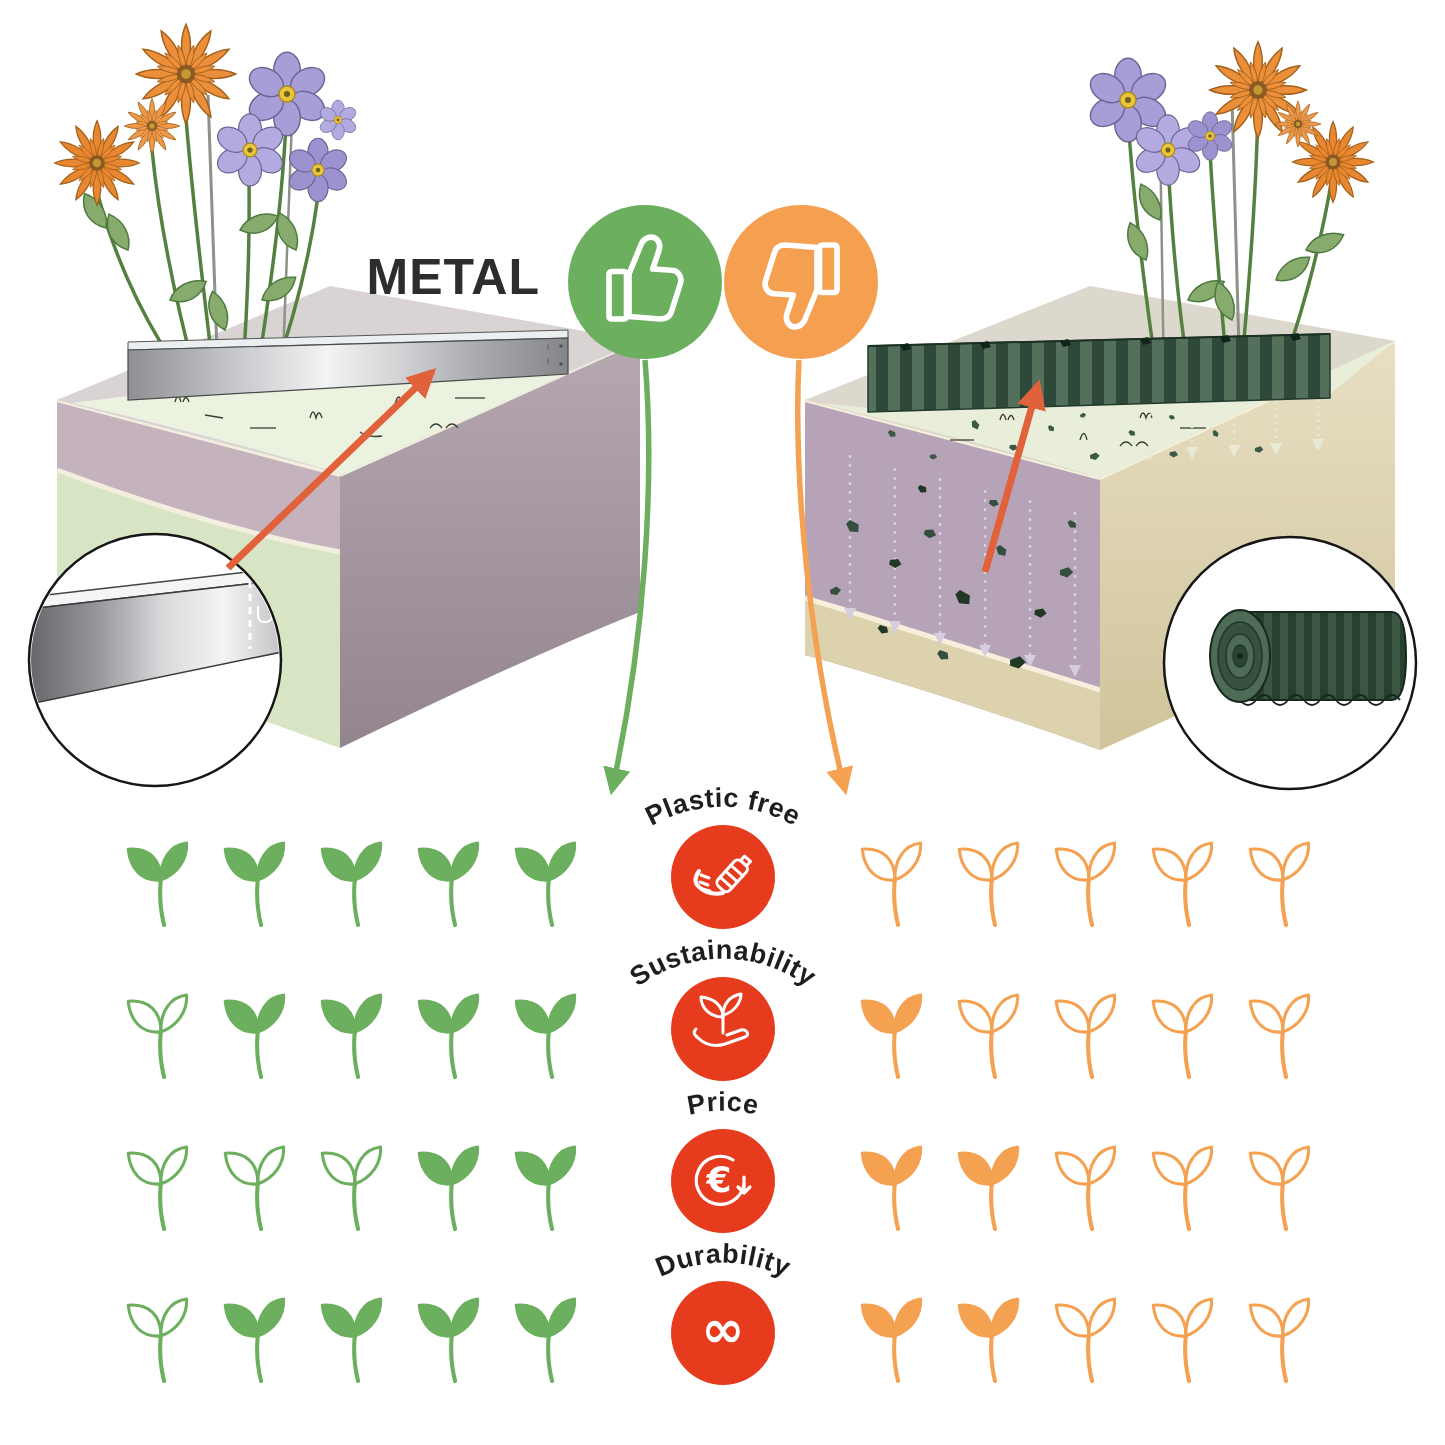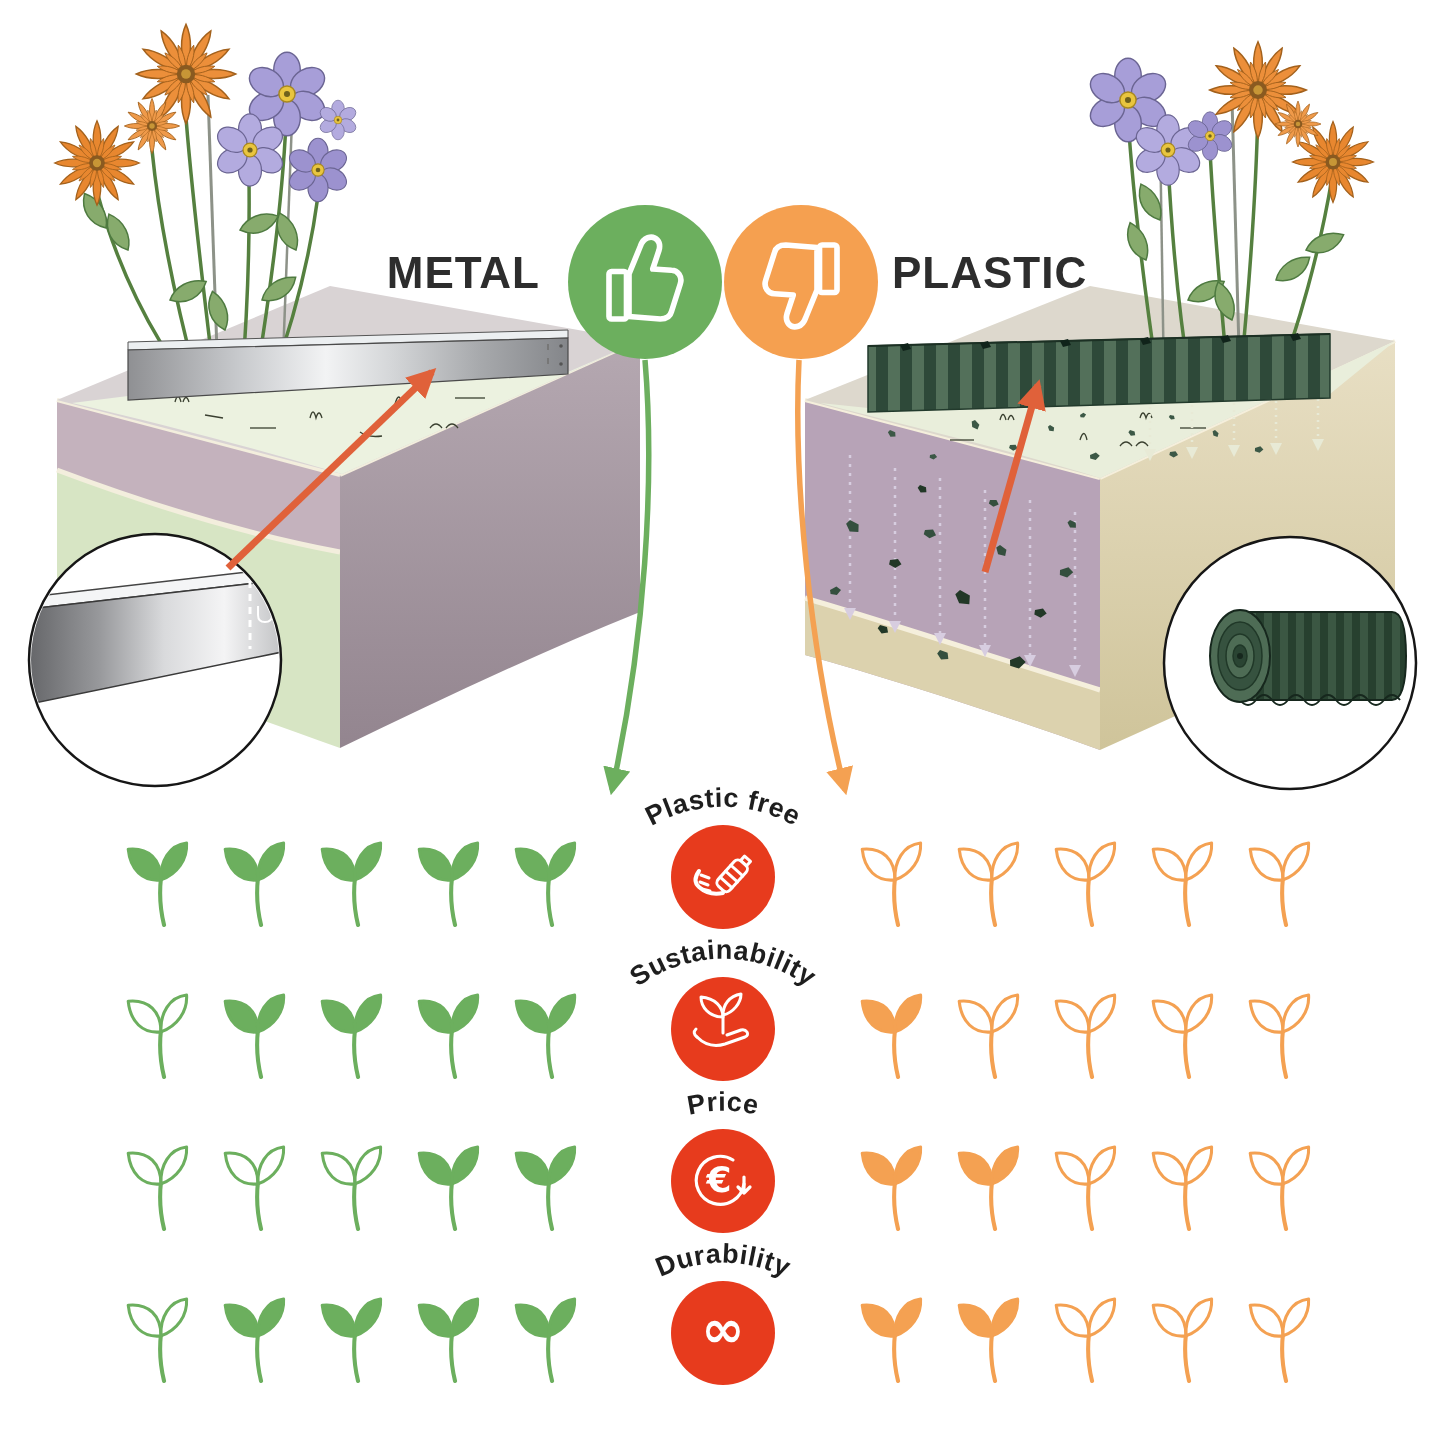--- a/index.html
+++ b/index.html
@@ -1,19 +1,19 @@
 <!DOCTYPE html>
 <html><head>
 <meta charset="utf-8">
 <style>
   html,body{margin:0;padding:0;background:#fff;}
   .page{position:relative;width:1445px;height:1445px;background:#ffffff;overflow:hidden;
         font-family:"Liberation Sans",sans-serif;}
   .scene{position:absolute;left:0;top:0;width:1445px;height:1445px;}
-  .big-label{position:absolute;font-size:44px;font-weight:700;letter-spacing:1px;color:#2d2d2d;}
+  .big-label{position:absolute;font-size:50px;font-weight:700;letter-spacing:1px;color:#2d2d2d;}
   #metal-label{left:280px;top:248px;width:260px;text-align:right;}
   #plastic-label{left:892px;top:248px;width:280px;text-align:left;}
   .ratings{position:absolute;left:0;top:785px;width:1445px;}
   .rating-row{display:flex;align-items:flex-end;justify-content:center;height:152px;}
   .leaf-group{width:462px;height:152px;display:flex;justify-content:space-between;align-items:flex-end;padding-bottom:10px;box-sizing:border-box;}
   .leaf{width:74px;height:86px;display:block;}
   .center-badge{width:272px;height:152px;position:relative;}
   .center-badge svg{position:absolute;left:50%;bottom:0;transform:translateX(-50%);display:block;}
   .arc-label{fill:#1e1e1e;font-size:27px;font-weight:600;letter-spacing:.5px;
              font-family:"Liberation Sans",sans-serif;}
@@ -315,21 +315,20 @@
   <circle cx="645" cy="282" r="77" fill="#6caf5e"></circle>
   <use href="#thumbG" transform="translate(659,284) scale(1.25)"></use>
 </g>
 <g>
   <circle cx="801" cy="282" r="77" fill="#f5a050"></circle>
   <use href="#thumbG" transform="translate(787,280) rotate(180) scale(1.25)"></use>
 </g>
 </svg>
 
 <div class="big-label" id="metal-label">METAL</div>
-<div class="big-label" id="plastic-label">PLASTIC</div>
 
 <div class="ratings">
       <div class="rating-row">
         <div class="leaf-group">
           <svg class="leaf" viewBox="0 0 70 84">
   <path d="M37 82 C33 66 32 54 34 36" fill="none" stroke="#6caf5e" stroke-width="4" stroke-linecap="round"></path>
   <path d="M34 38 C 16 40 4 28 2 8 C 22 6 34 18 34 38 Z" fill="#6caf5e" stroke="#6caf5e" stroke-width="3" stroke-linejoin="round"></path>
   <path d="M34 38 C 50 32 60 18 59 2 C 42 4 33 20 34 38 Z" fill="#6caf5e" stroke="#6caf5e" stroke-width="3" stroke-linejoin="round"></path>
 </svg>
           <svg class="leaf" viewBox="0 0 70 84">

